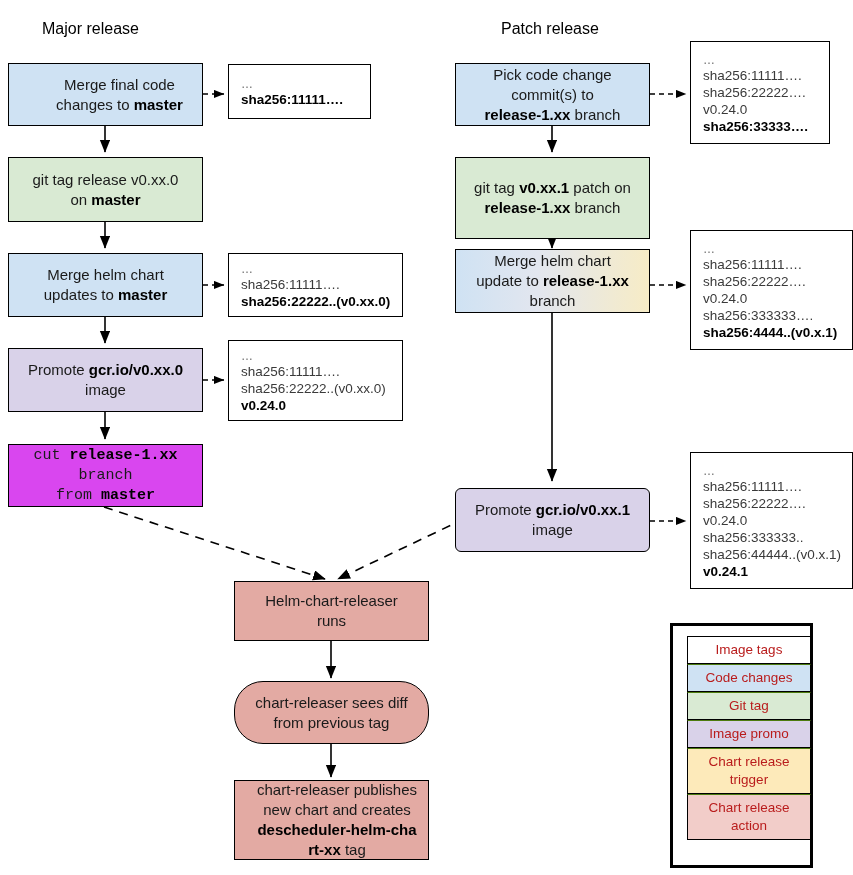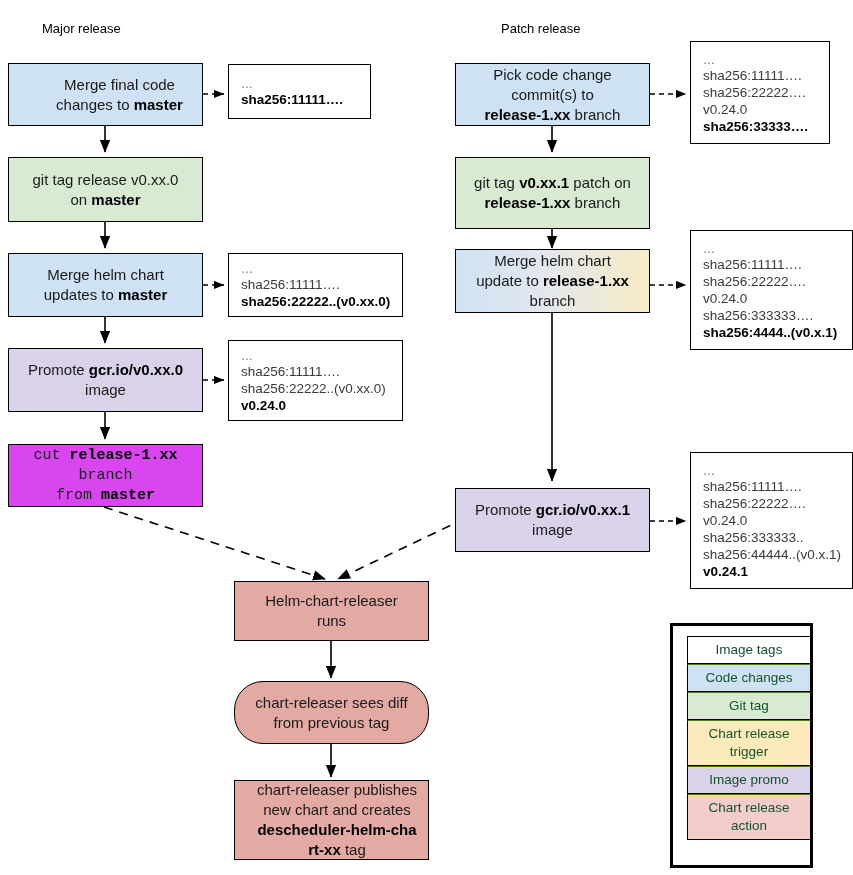--- a/index.html
+++ b/index.html
@@ -22,21 +22,21 @@
   svg.edges {
     position: absolute;
     left: 0;
     top: 0;
     width: 853px;
     height: 875px;
     pointer-events: none;
   }
   .col-title {
     position: absolute;
-    font-size: 13px;
+    font-size: 16px;
     line-height: 20px;
     color: #000;
     white-space: nowrap;
   }
   .node {
     position: absolute;
     box-sizing: border-box;
     border: 1px solid #000000;
     display: flex;
     align-items: center;
@@ -79,21 +79,21 @@
     border: 3px solid #000000;
     background: #ffffff;
     padding: 10px 14px;
   }
   .legend-item {
     box-sizing: border-box;
     border: 1px solid #000000;
     text-align: center;
     font-size: 13.5px;
     line-height: 18px;
-    color: #14532d;
+    color: #b91c1c;
     padding: 4px 2px;
     width: 124px;
     margin: 0 auto;
   }
   .legend-item + .legend-item { border-top: 1px solid #4d7c0f; }
   .lg-white  { background: #ffffff; }
   .lg-code   { background: #cfe2f3; }
   .lg-tag    { background: #d9ead3; }
   .lg-promo  { background: #d9d2e9; }
   .lg-trig   { background: #fdeaba; }
@@ -207,36 +207,36 @@
     </div>
 
   <div class="node n-code" style="left:455px; top:63px; width:195px; height:63px;">
     <span class="txt">
       <span>Pick code change</span><br>
       <span>commit(s) to</span><br>
       <b>release-1.xx</b><span> branch</span>
     </span>
   </div>
 
-  <div class="node n-tag" style="left:455px; top:157px; width:195px; height:72px;">
+  <div class="node n-tag" style="left:455px; top:157px; width:195px; height:82px;">
     <span class="txt">
       <span>git tag </span><b>v0.xx.1</b><span> patch on</span><br>
       <b>release-1.xx</b><span> branch</span>
     </span>
   </div>
 
   <div class="node n-mixed" style="left:455px; top:249px; width:195px; height:64px;">
     <span class="txt">
       <span>Merge helm chart</span><br>
       <span>update to </span><b>release-1.xx</b><br>
       <span>branch</span>
     </span>
   </div>
 
-  <div class="node n-promo" style="left:455px; top:488px; width:195px; height:64px;">
+  <div class="node n-promo" style="left:455px; top:488px; width:195px; height:64px;border-radius:6px;">
     <span class="txt">
       <span>Promote </span><b>gcr.io/v0.xx.1</b><br>
       <span>image</span>
     </span>
   </div>
 
   <div class="tagbox" style="left:690px; top:41px; width:140px; height:103px;">
       <div class="ln dots">…</div>
       <div class="ln">sha256:11111….</div>
       <div class="ln">sha256:22222….</div>
@@ -284,19 +284,19 @@
       <b>descheduler-helm-cha</b><br>
       <b>rt-xx</b><span> tag</span>
     </span>
   </div>
 
   <div class="legend" style="left:670px; top:623px; width:143px; height:245px;">
     <div id="legend-items">
         <div class="legend-item lg-white"><span>Image tags</span></div>
         <div class="legend-item lg-code"><span>Code changes</span></div>
         <div class="legend-item lg-tag"><span>Git tag</span></div>
+        <div class="legend-item lg-promo"><span>Image promo</span></div>
         <div class="legend-item lg-trig"><span>Chart release trigger</span></div>
-        <div class="legend-item lg-promo"><span>Image promo</span></div>
         <div class="legend-item lg-action"><span>Chart release action</span></div>
       </div>
   </div>
 
 </div>
 
 </body></html>

